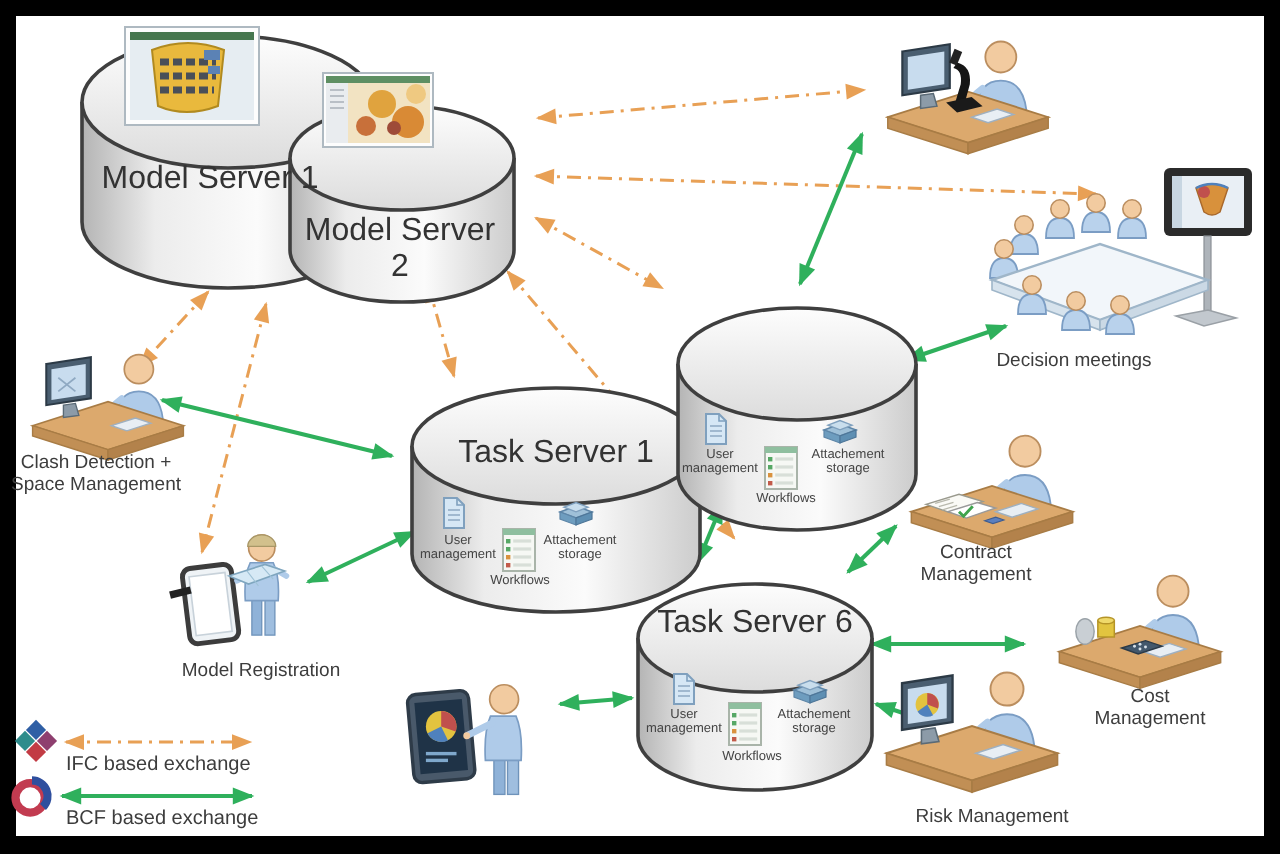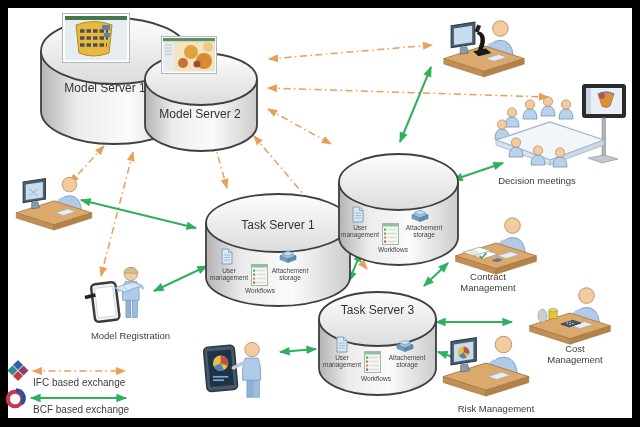--- a/index.html
+++ b/index.html
@@ -3,21 +3,21 @@
 <meta charset="utf-8">
 <style>
   html,body{margin:0;padding:0;background:#222;}
   .frame{position:relative;width:640px;height:427px;background:#000;overflow:hidden;
          font-family:"Liberation Sans",sans-serif;}
   .paper{position:absolute;left:8px;top:8px;width:624px;height:410px;background:#fff;}
   .overlay{position:absolute;left:0;top:0;z-index:1;}
   .node{position:absolute;z-index:2;}
   .fig{position:absolute;z-index:2;overflow:visible;}
   .lbl{position:absolute;z-index:3;font-size:9.5px;color:#3d3d3d;text-align:center;line-height:1.15;}
-  .srvlbl{position:absolute;z-index:3;font-size:12px;color:#333;text-align:center;font-weight:400;}
+  .srvlbl{position:absolute;z-index:3;font-size:16px;color:#333;text-align:center;font-weight:400;}
   .sl{position:absolute;z-index:3;font-size:6.5px;color:#444;text-align:center;line-height:1.08;}
   .cyl{position:absolute;left:0;top:0;overflow:visible;}
   .ifc{stroke-width:1.5;stroke-dasharray:7 3.5 1.5 3.5;fill:none;}
   .bcf{stroke-width:2;fill:none;}
 </style>
 </head>
 <body>
 
 <div class="frame">
   <div class="paper"></div>
@@ -202,21 +202,21 @@
     <div class="sl" style="left:2px;top:63px;width:44px">User management</div>
     <svg class="fig" style="left:46px;top:60px" width="17" height="22" viewBox="0 0 17 22">
         <use href="#wficon"></use>
       </svg>
     <div class="sl" style="left:36px;top:84px;width:44px">Workflows</div>
     <svg class="fig" style="left:77px;top:45px" width="20" height="16" viewBox="0 0 20 16">
         <use href="#stackicon"></use>
       </svg>
     <div class="sl" style="left:66px;top:63px;width:46px">Attachement storage</div>
   </div>
-  <div class="srvlbl" style="left:320px;top:303px;width:115px">Task Server 3</div>
+  <div class="srvlbl" style="left:320px;top:303px;width:115px">Task Server 6</div>
 
   <svg class="fig" style="left:438px;top:13px" width="92" height="62" viewBox="0 0 100 68">
     <use href="#deskworker"></use>
       <use href="#deskmon"></use>
     <path d="M44,20 q8,2 7,12 l-3,11 -5,-1 3,-10 q1,-8 -4,-9 z" fill="#151515"></path>
     <rect x="41" y="13" width="4.5" height="8" fill="#222" transform="rotate(22 43 17)"></rect>
     <path d="M38,42 l14,-3 6,5 -14,3.5 z" fill="#1A1A1A"></path>
   </svg>
 
   <svg class="fig" style="left:478px;top:78px" width="152" height="106" viewBox="0 0 152 106">
@@ -242,20 +242,21 @@
     <use href="#mini" transform="translate(60,74)"></use>
     <use href="#mini" transform="translate(82,76)"></use>
   </svg>
   <div class="lbl" style="left:487px;top:176px;width:100px">Decision meetings</div>
 
   <svg class="fig" style="left:5px;top:170px" width="98" height="60" viewBox="0 0 100 70">
     <use href="#deskworker"></use>
       <use href="#deskmon"></use>
     <path d="M21,22 l10,8 M31,22 l-10,8" stroke="#8FA9C2" stroke-width="1"></path>
   </svg>
+  <div class="lbl" style="left:0px;top:227px;width:96px">Clash Detection + Space Management</div>
 
   <svg class="fig" style="left:78px;top:260px" width="86" height="74" viewBox="0 0 100 90">
     <g transform="rotate(-7 32 52)">
       <rect x="16" y="28" width="30" height="46" rx="5" fill="#EFF3F6" stroke="#3C3C3C" stroke-width="3"></rect>
       <rect x="20" y="33" width="22" height="36" fill="#FFFFFF" stroke="#C8D2DA" stroke-width="1"></rect>
     </g>
     <rect x="6" y="42" width="13" height="4.5" fill="#222" transform="rotate(-14 12 44)"></rect>
     <rect x="56" y="48" width="6" height="22" fill="#8FB2D8" stroke="#6F93BA" stroke-width="0.8"></rect>
     <rect x="64" y="48" width="6" height="22" fill="#9FBEDF" stroke="#6F93BA" stroke-width="0.8"></rect>
     <path d="M55,26 h14 q4,8 3,23 h-20 q-1,-15 3,-23 z" fill="#AFCBE9" stroke="#7B9DC4" stroke-width="1"></path>

